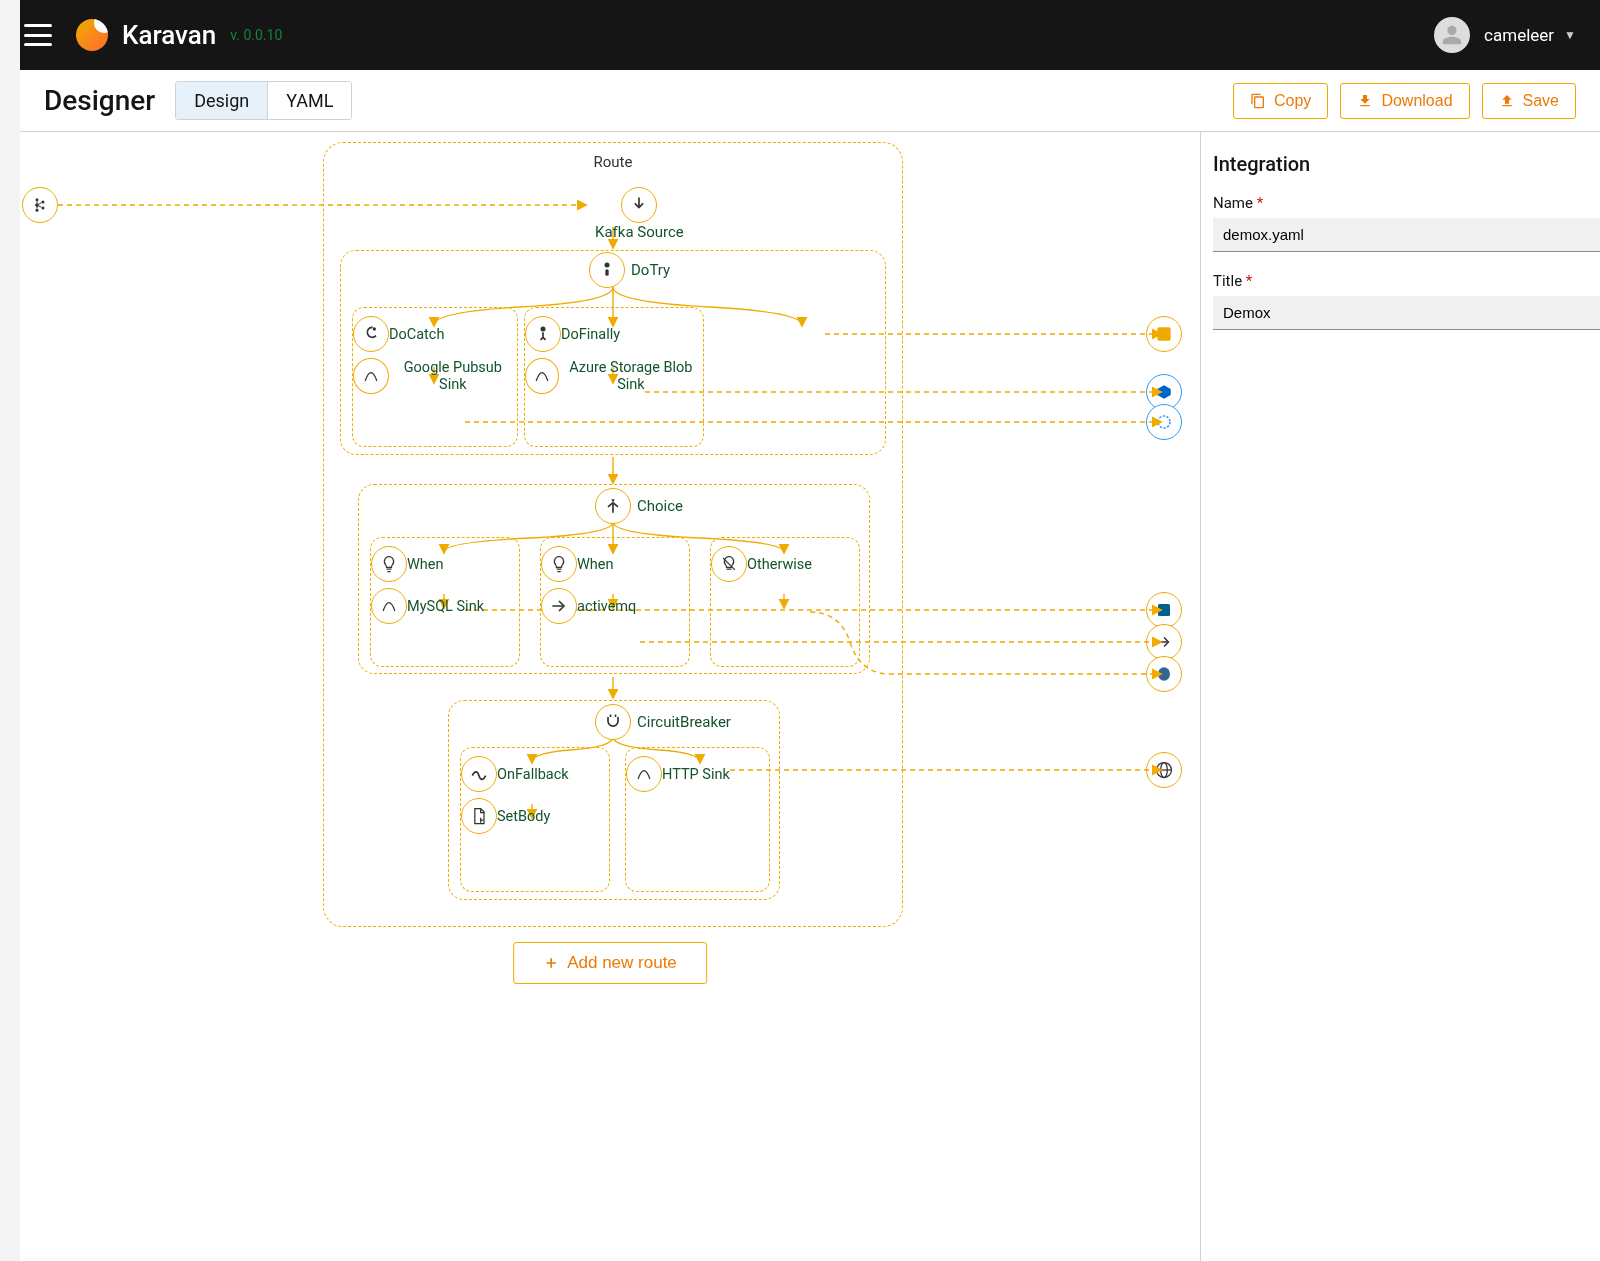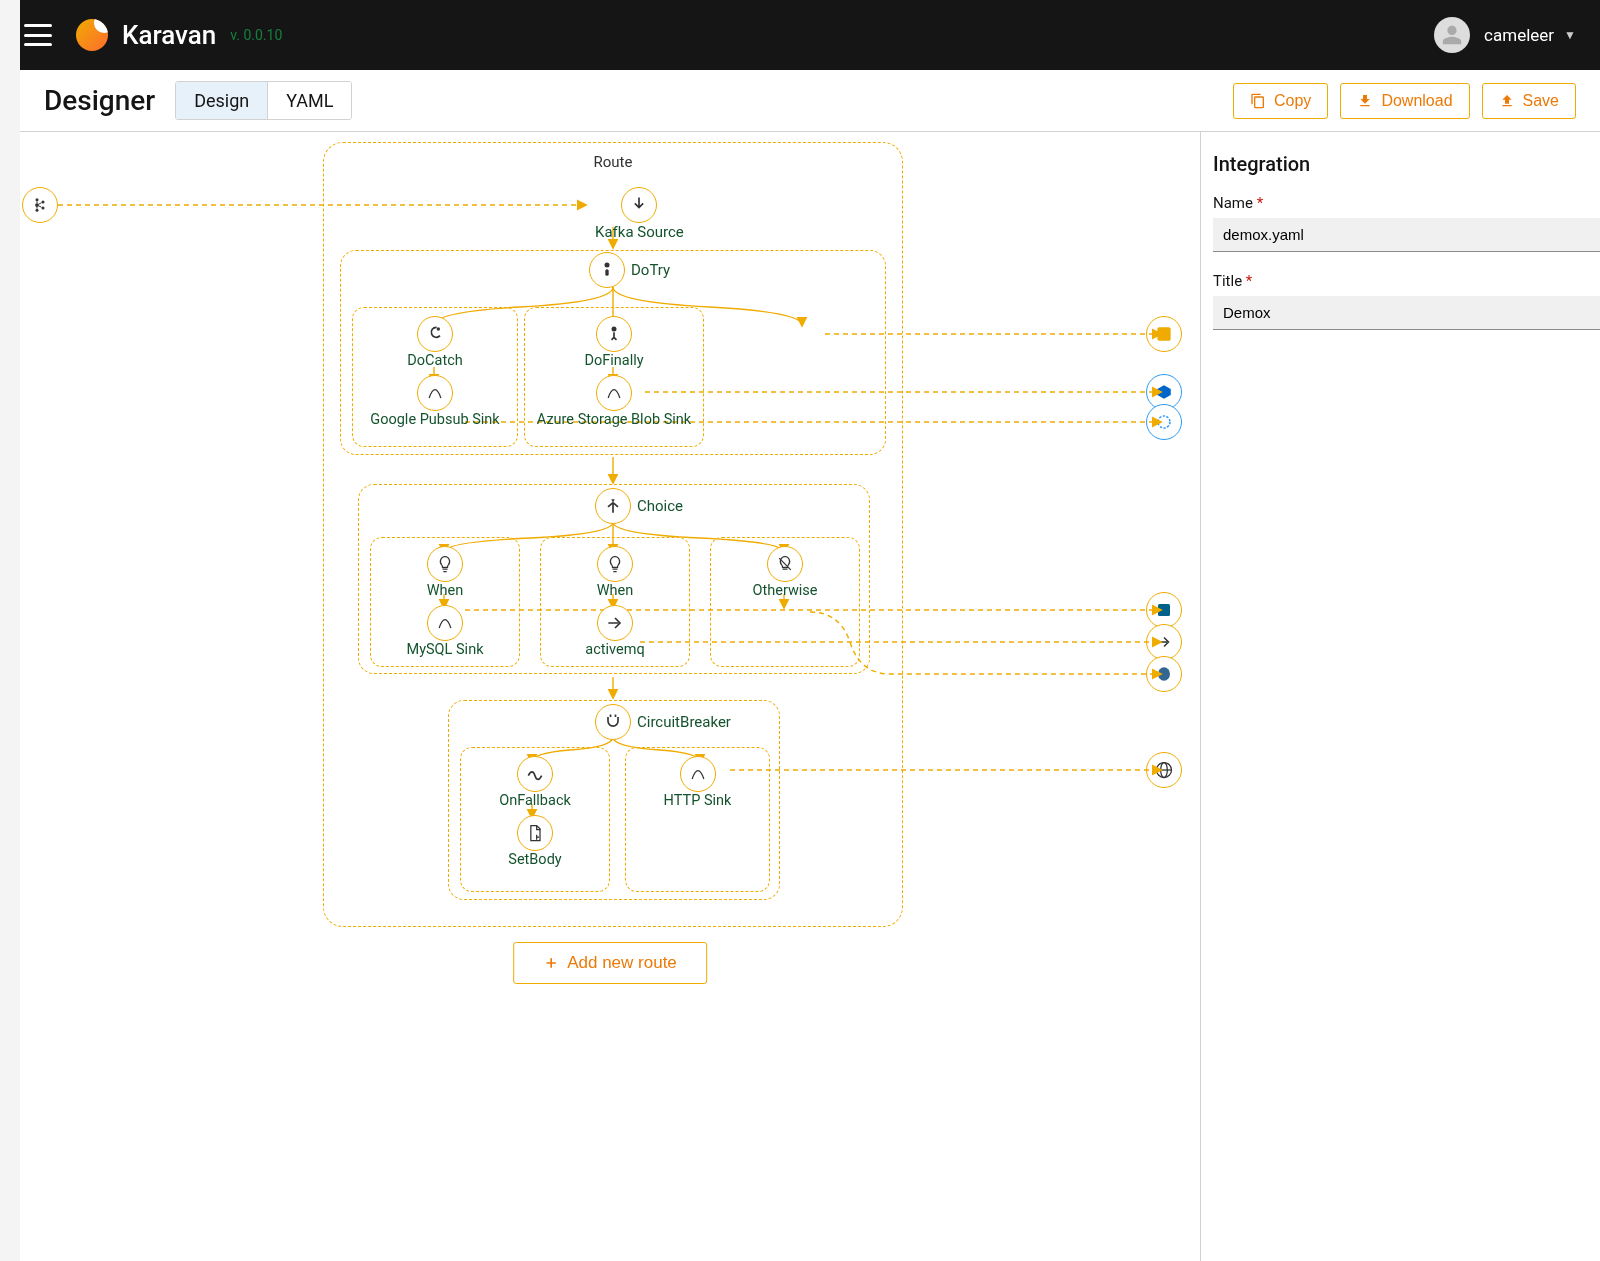--- a/index.html
+++ b/index.html
@@ -32,21 +32,21 @@
 .field-label { font-size: 15px; margin-bottom: 6px; display: block; }
 .req { color: #c9190b; }
 .field input { width: 100%; padding: 8px 10px; font-size: 15px; border: none; border-bottom: 1px solid #8a8d90; background: #f0f0f0; }
 .route-box { position: absolute; border: 1px dashed #f0ab00; border-radius: 20px; text-align: center; }
 .route-label { font-size: 15px; color: #333; }
 .node-circle { width: 36px; height: 36px; border: 1px solid #f0ab00; border-radius: 50%; background: #fff; display: inline-flex; align-items: center; justify-content: center; position: relative; }
 .node-circle svg { width: 20px; height: 20px; fill: #333; }
 .node-label { font-size: 15px; color: #14532d; }
 .sub-box { position: absolute; border: 1px dashed #f0ab00; border-radius: 16px; }
 .cell { position: absolute; border: 1px dashed #f0ab00; border-radius: 12px; text-align: center; padding-top: 8px; }
-.ni { display: flex; flex-direction: column; align-items: center; margin-bottom: 6px; }
+.ni { display: flex; align-items: center; margin-bottom: 6px; }
 .ni .node-label { font-size: 14.5px; }
 .add-btn { position: absolute; left: 50%; transform: translateX(-50%); border: 1px solid #f0ab00; color: #ec7a08; background: #fff; padding: 10px 29px; border-radius: 3px; font-size: 17px; display: flex; align-items: center; gap: 8px; cursor: pointer; }
 .side-icon { position: absolute; width: 36px; height: 36px; border: 1px solid #f0ab00; border-radius: 50%; background: #fff; display: flex; align-items: center; justify-content: center; }
 .side-icon.blue { border-color: #2b9af3; }
 svg.dash-svg { position: absolute; top: 0; left: 0; pointer-events: none; }
 .arrow { stroke: #f0ab00; stroke-width: 1.4; fill: none; stroke-dasharray: 5 4; }
 .solid-arrow { stroke: #f0ab00; stroke-width: 1.4; fill: none; }
 .ahead { fill: #f0ab00; }
 .left-rail { position: absolute; left: 0; top: 0; bottom: 0; width: 20px; background: #f4f4f4;}
 </style>

